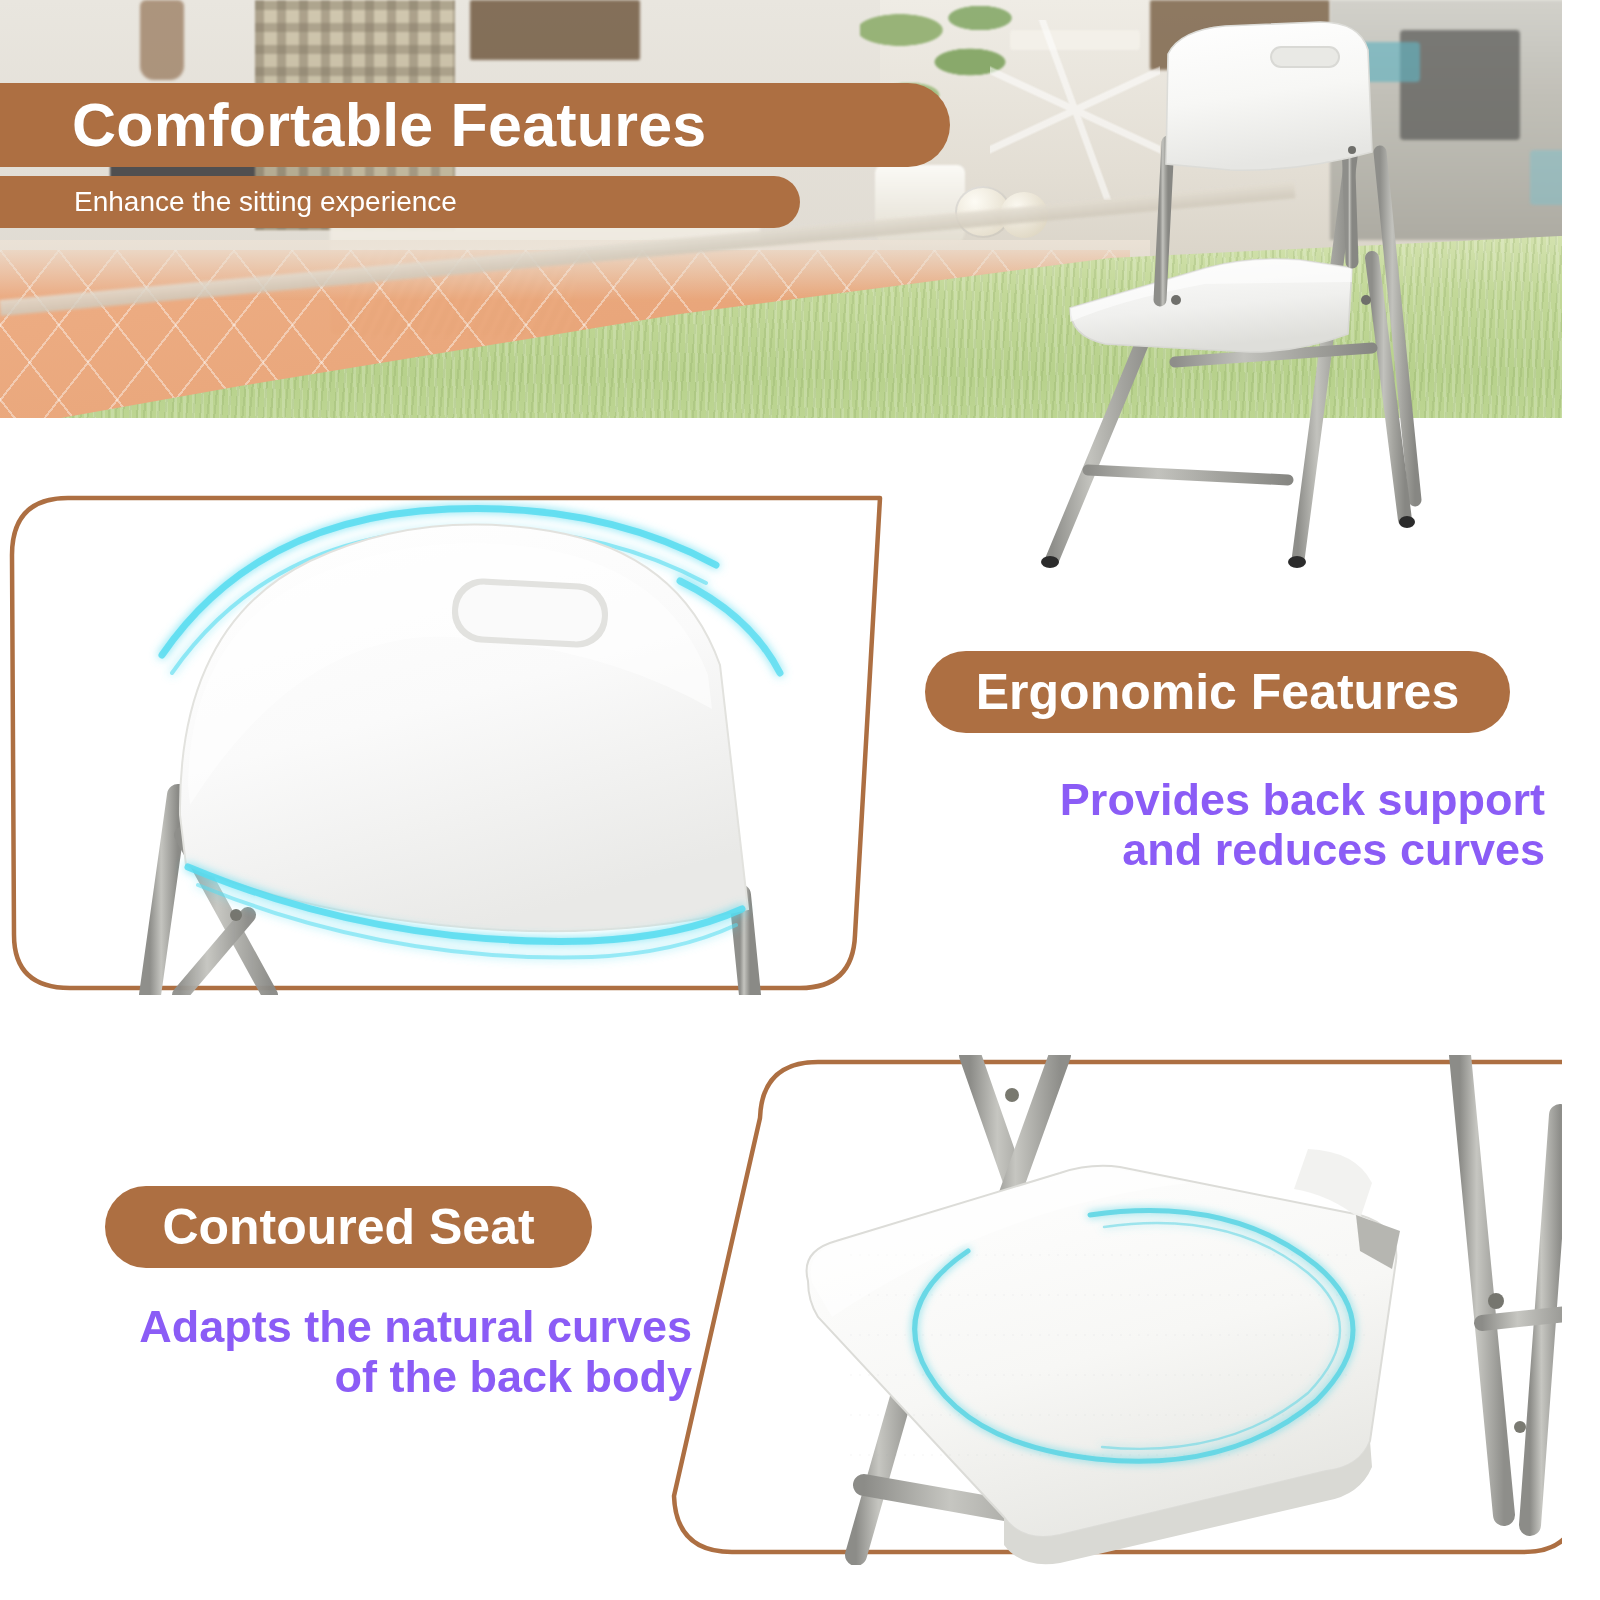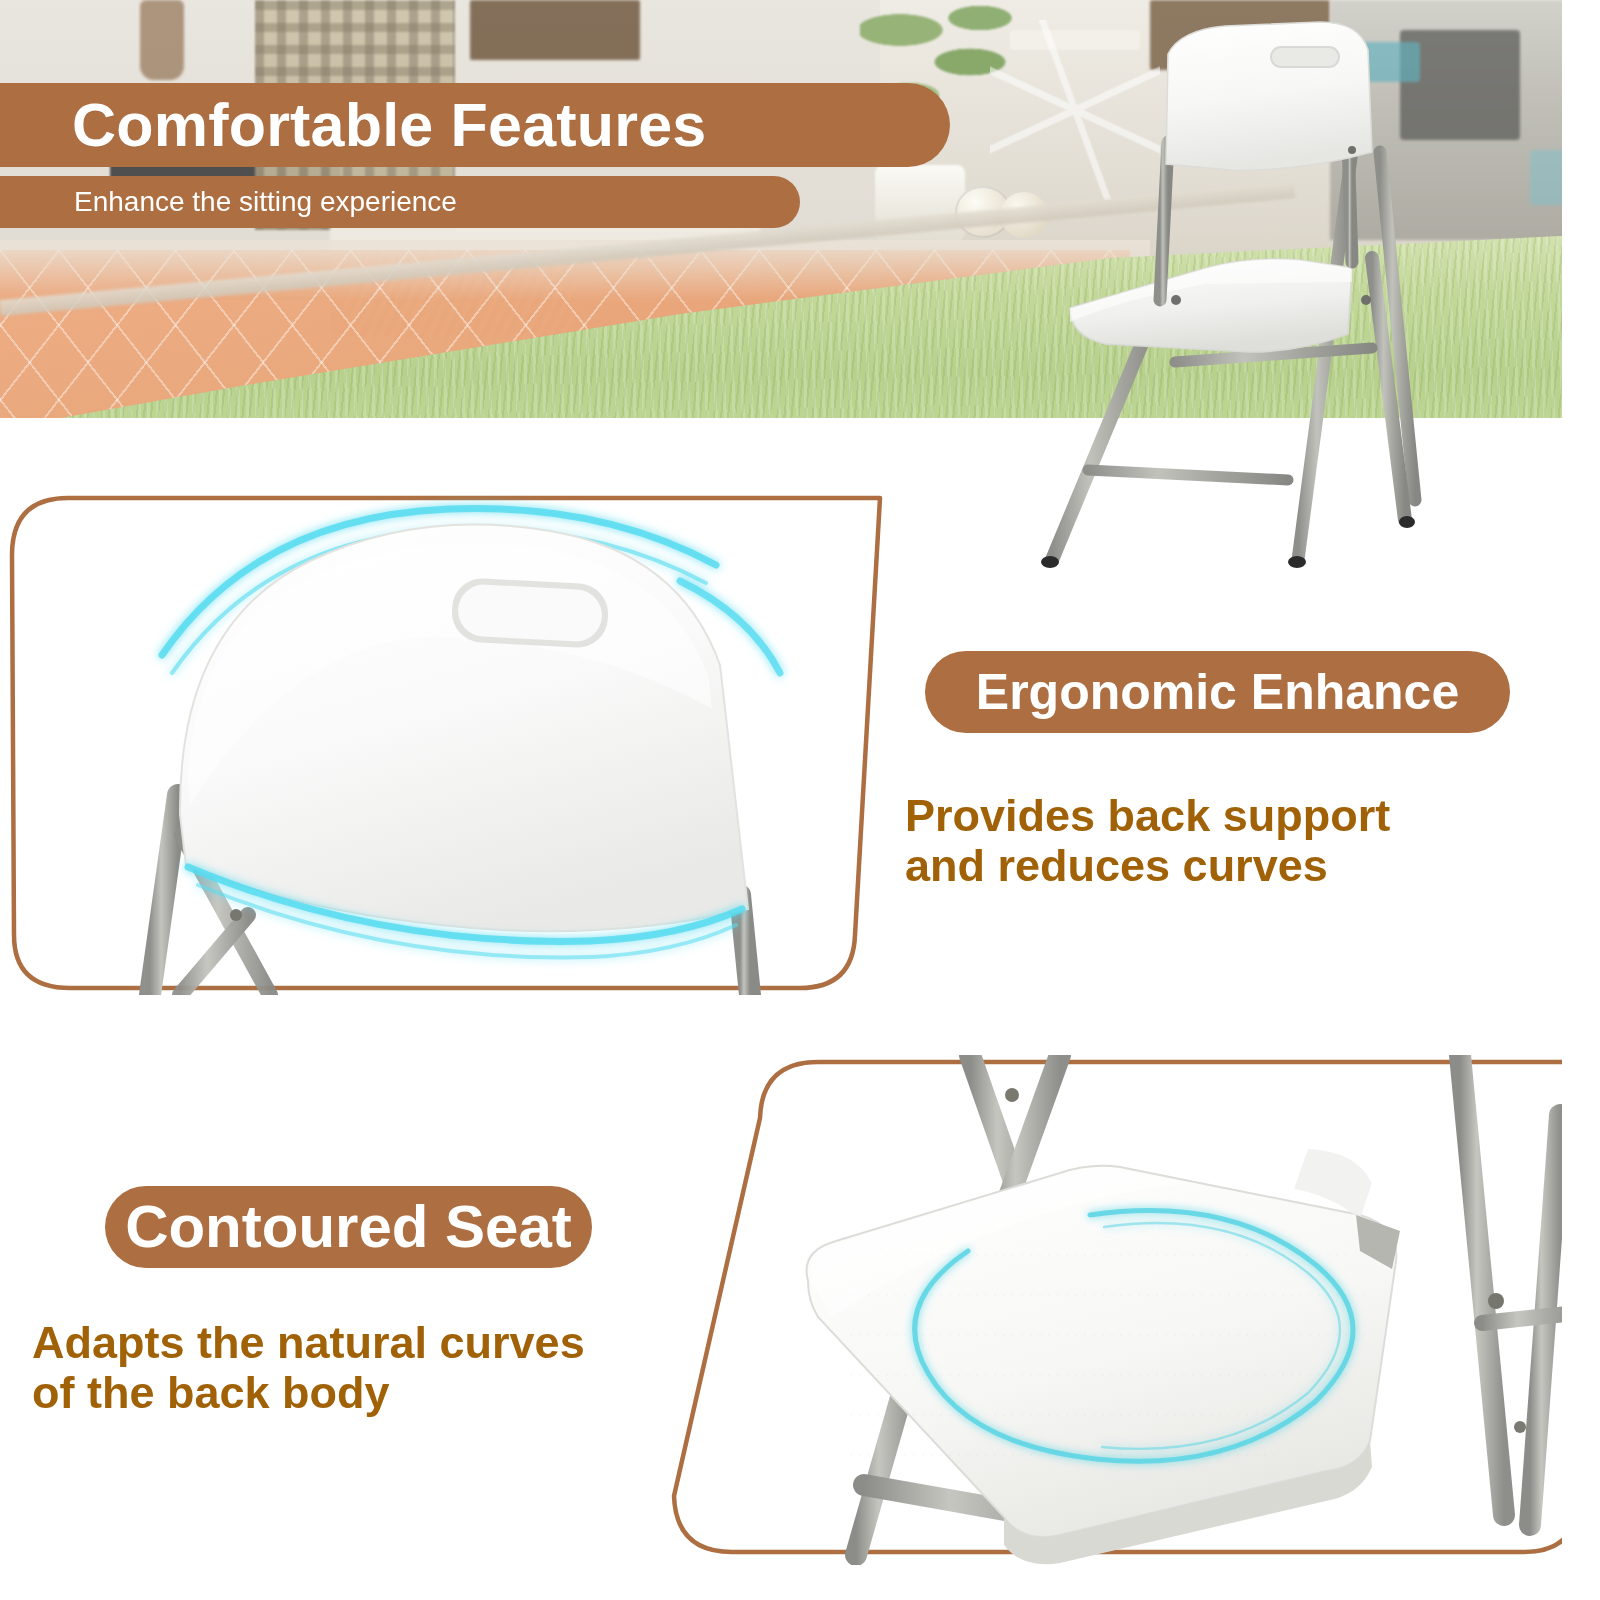--- a/index.html
+++ b/index.html
@@ -95,23 +95,23 @@
   
   .frame{position:absolute;}
   .frame svg{display:block;overflow:visible;}
 
   
   .pill{position:absolute;background:#ad6f42;border-radius:48px;display:flex;align-items:center;justify-content:center;}
   .pill .t{color:#fff;font-weight:bold;white-space:nowrap;line-height:1;}
   #pill-backrest{left:925px;top:651px;width:585px;height:82px;}
   #pill-backrest .t{font-size:50px;}
   #pill-seat{left:105px;top:1186px;width:487px;height:82px;}
-  #pill-seat .t{font-size:60px;}
-
-  .copy{position:absolute;color:#a16207;font-weight:bold;text-align:left;line-height:1.12;margin-top:16px;}
+  #pill-seat .t{font-size:50px;}
+
+  .copy{position:absolute;color:#8b5cf6;font-weight:bold;text-align:right;line-height:1.12;}
   #copy-backrest{left:905px;top:775px;width:640px;font-size:45px;}
   #copy-seat{left:32px;top:1302px;width:660px;font-size:45px;}
 
   
   .photo{position:absolute;overflow:hidden;}
 </style>
 </head>
 <body>
 
 <div class="stage">
@@ -341,21 +341,21 @@
       <path d="M596 160 L640 176 L632 214 L600 196 Z" fill="#b6b6b1"></path>
 
       <g filter="url(#cyanGlow2)" fill="none" stroke="#5fd6e4" stroke-linecap="round">
         <path d="M330 160 Q470 140 556 210 Q630 272 556 346 Q470 418 336 404 Q210 390 168 318 Q128 250 208 196" stroke-width="5" opacity=".9"></path>
         <path d="M344 172 Q470 154 548 218 Q612 272 548 338 Q468 404 342 392" stroke-width="2.4" opacity=".55"></path>
       </g>
     </svg>
   </div>
 
   <div class="pill" id="pill-backrest">
-    <span class="t">Ergonomic Enhance</span>
+    <span class="t">Ergonomic Features</span>
   </div>
   <div class="copy" id="copy-backrest">
     <div>Provides back support</div>
     <div>and reduces curves</div>
   </div>
 
   <div class="pill" id="pill-seat">
     <span class="t">Contoured Seat</span>
   </div>
   <div class="copy" id="copy-seat">

